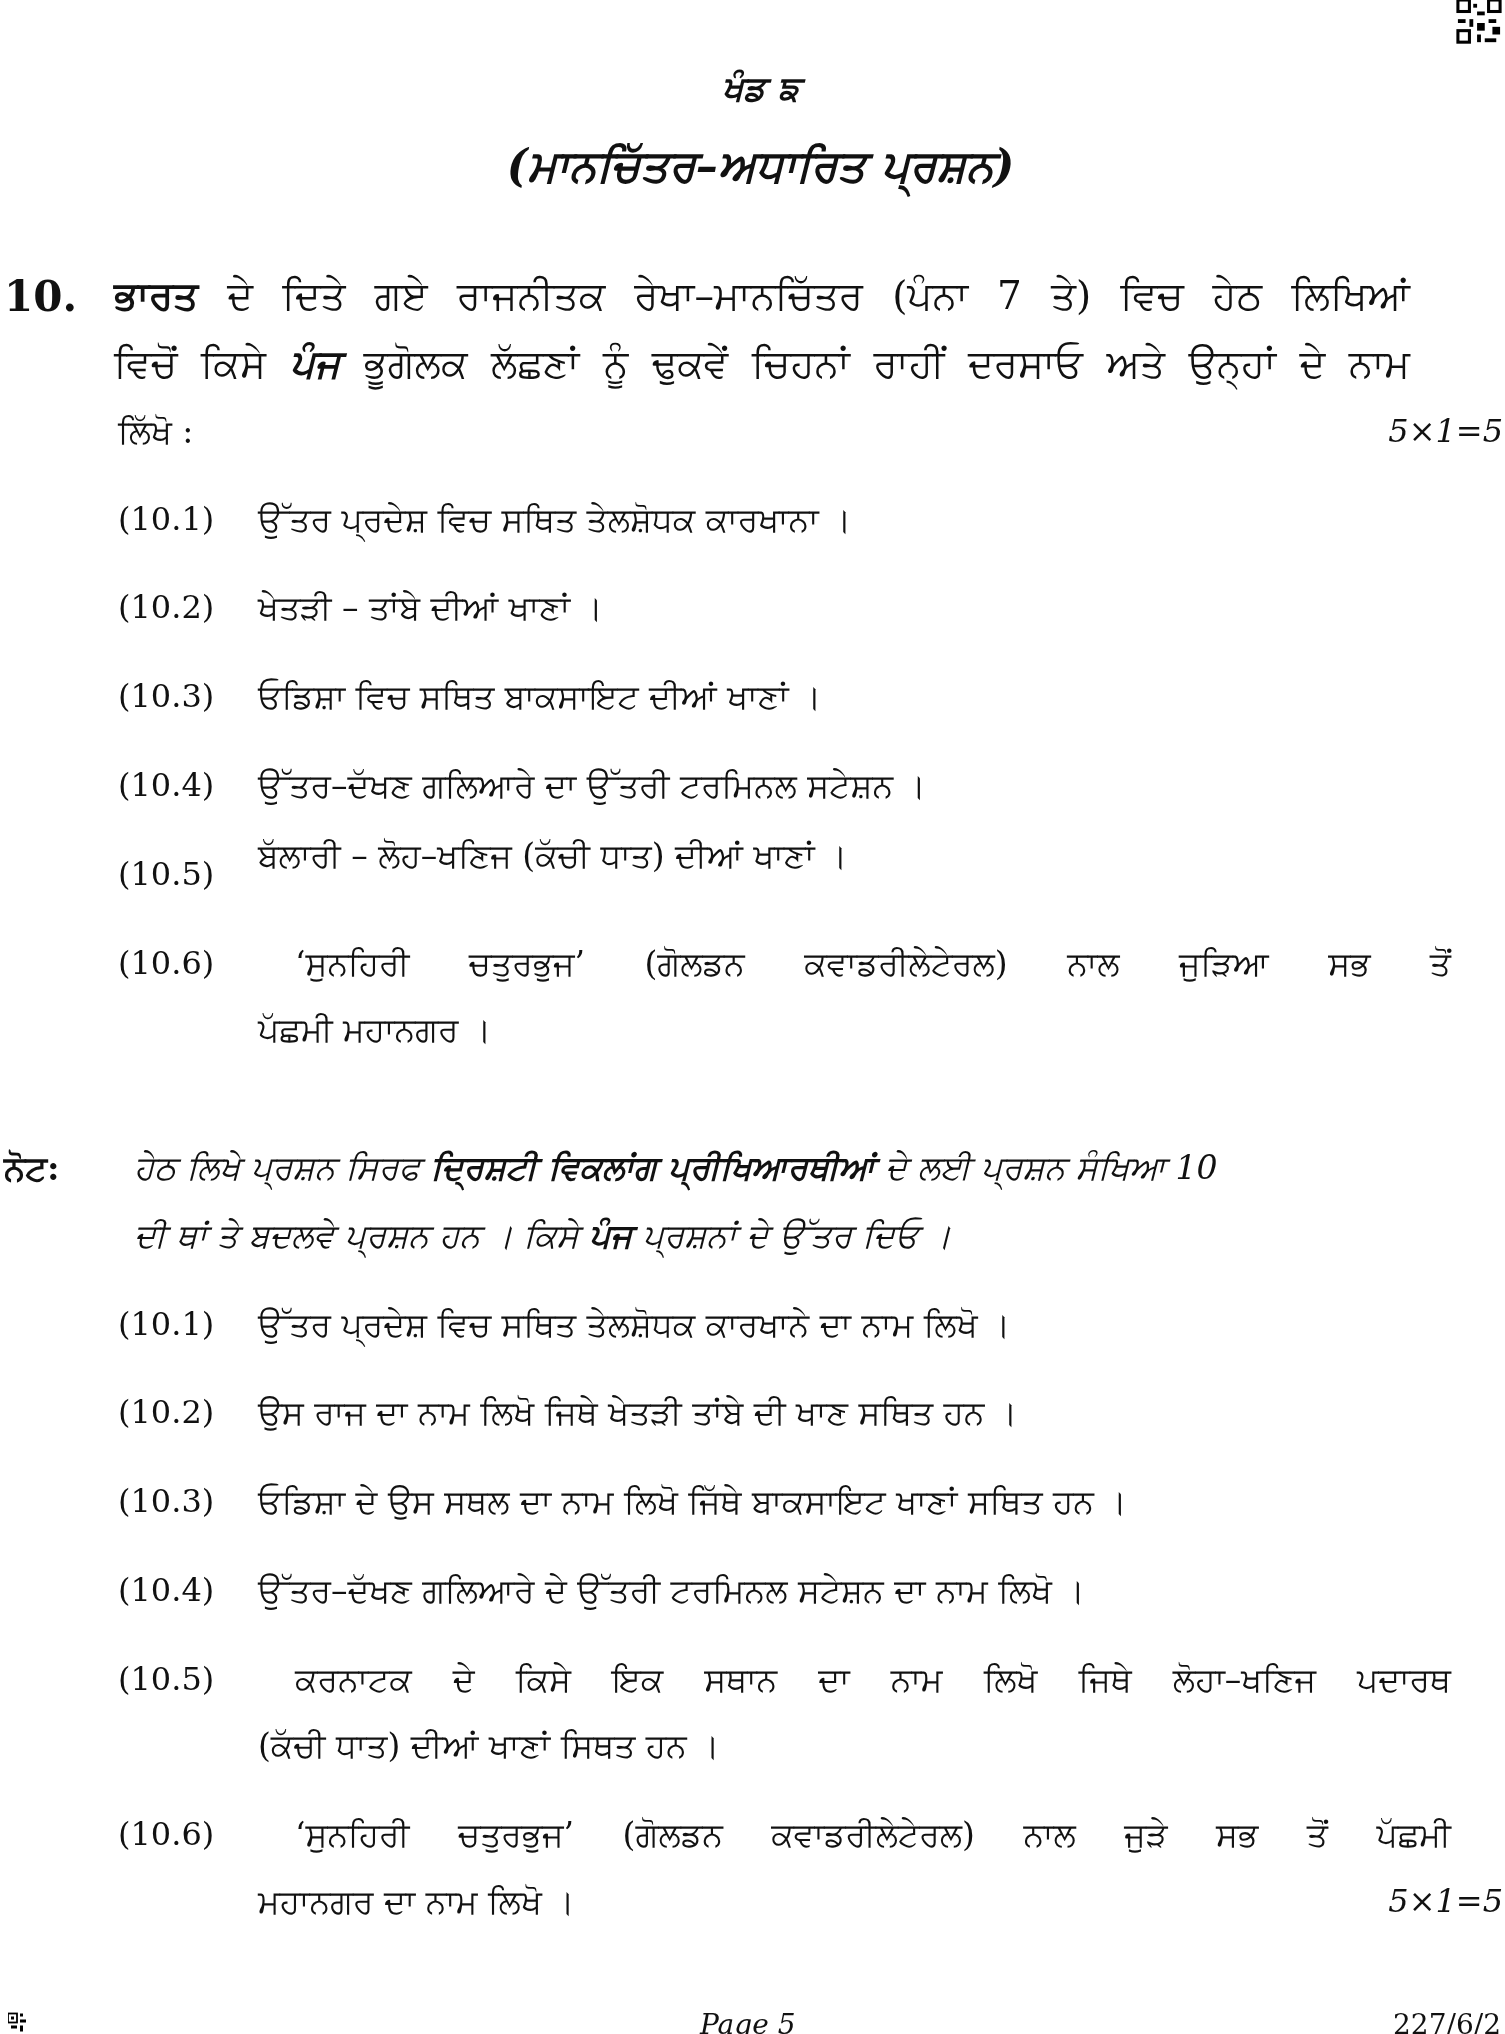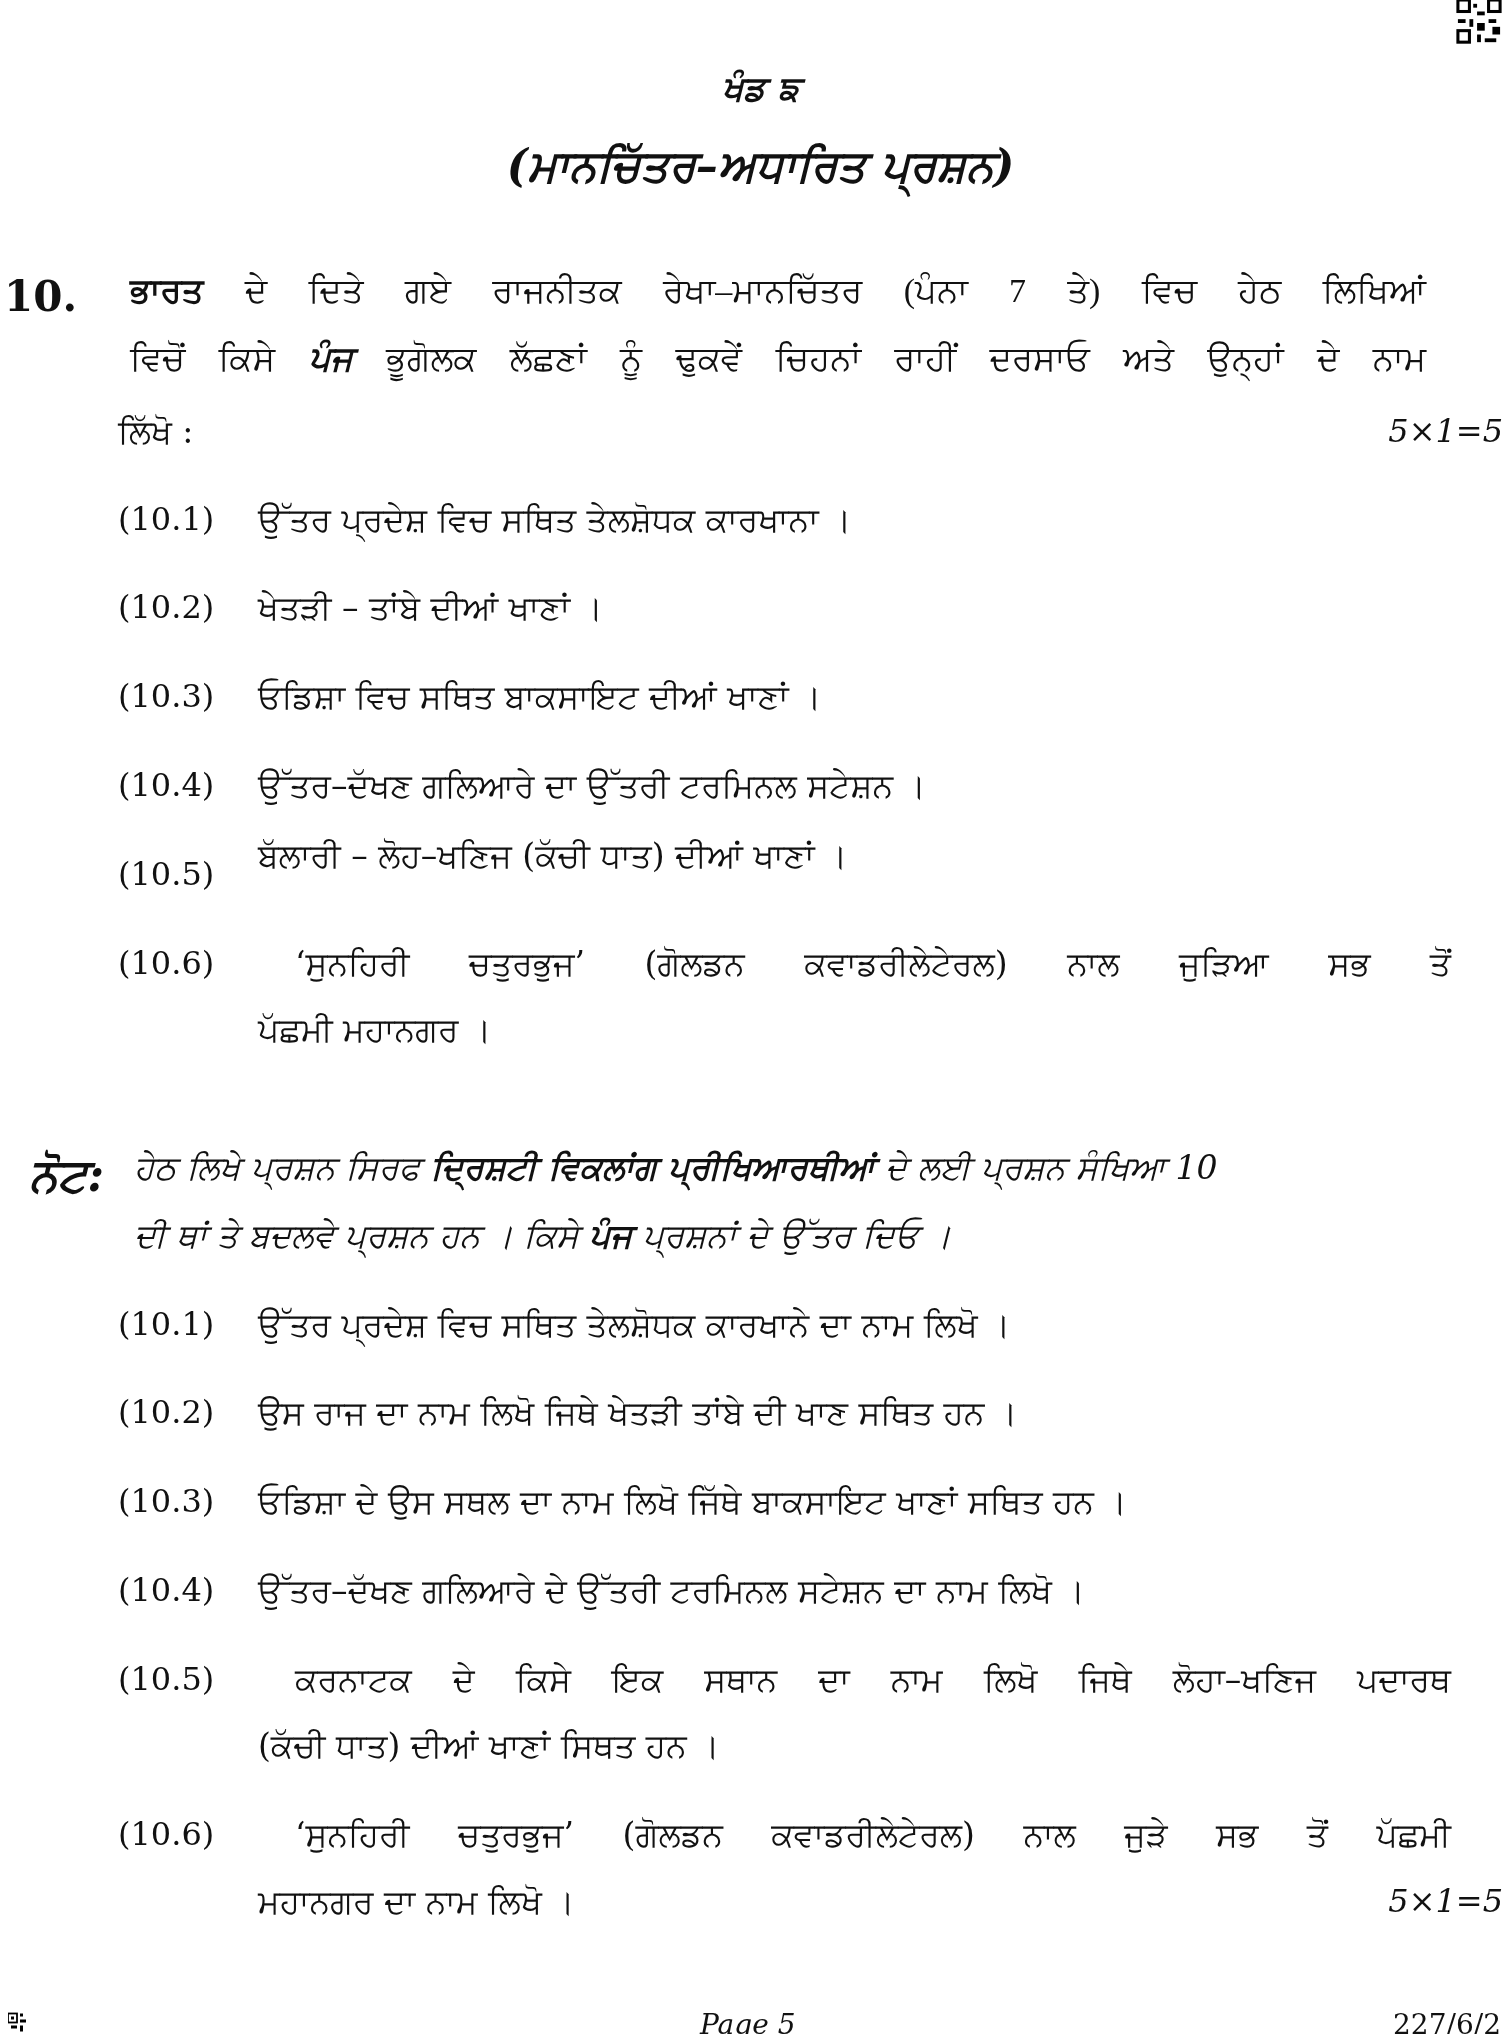--- a/index.html
+++ b/index.html
@@ -12,24 +12,24 @@
   .qr-bottom { position: absolute; left: 8px; top: 2010px; width: 18px; height: 22px; }
   .heading { position: absolute; left: 8px; width: 1505px; text-align: center; font-weight: bold; font-style: italic; }
   .h1 { top: 68px; font-size: 34px; }
   .h2 { top: 140px; font-size: 44px; }
   .line { position: absolute; font-size: 33px; line-height: 40px; white-space: nowrap; }
   .qnum { position: absolute; left: 4px; font-weight: bold; font-size: 42px; }
   .bold { font-weight: bold; }
   .bolditalic { font-weight: bold; font-style: italic; }
   .label { position: absolute; left: 118px; font-size: 32px; }
   .marks { position: absolute; right: 2px; font-style: italic; font-size: 32px; }
-  .justify { position: absolute; left: 130px; width: 1296px; text-align: justify; text-align-last: justify; font-size: 34px; font-family: Liberation Serif, serif; }
+  .justify { position: absolute; left: 114px; width: 1296px; text-align: justify; text-align-last: justify; font-size: 39px; }
   .subtext { position: absolute; left: 258px; font-size: 33px; }
   .subjustify { position: absolute; left: 258px; width: 1156px; text-align: justify; text-align-last: justify; font-size: 33px; margin-left: 37px; }
-  .note-label { position: absolute; left: 4px; font-weight: bold; font-style: italic; font-size: 46px; margin-left: 25px; }
+  .note-label { position: absolute; left: 4px; font-weight: bold; font-size: 34px; }
   .note-text { position: absolute; left: 134px; font-style: italic; font-size: 33px; }
   .footer { position: absolute; top: 2008px; font-size: 28px; font-style: italic; }
 </style>
 </head>
 <body>
 
 <svg class="qr-top" viewBox="0 0 13 12">
   <rect width="13" height="12" fill="#fff"></rect>
   <rect x="1" y="0" width="3" height="3" fill="none" stroke="#000" stroke-width="0.8"></rect>
   <rect x="9" y="0" width="3" height="3" fill="none" stroke="#000" stroke-width="0.8"></rect>

